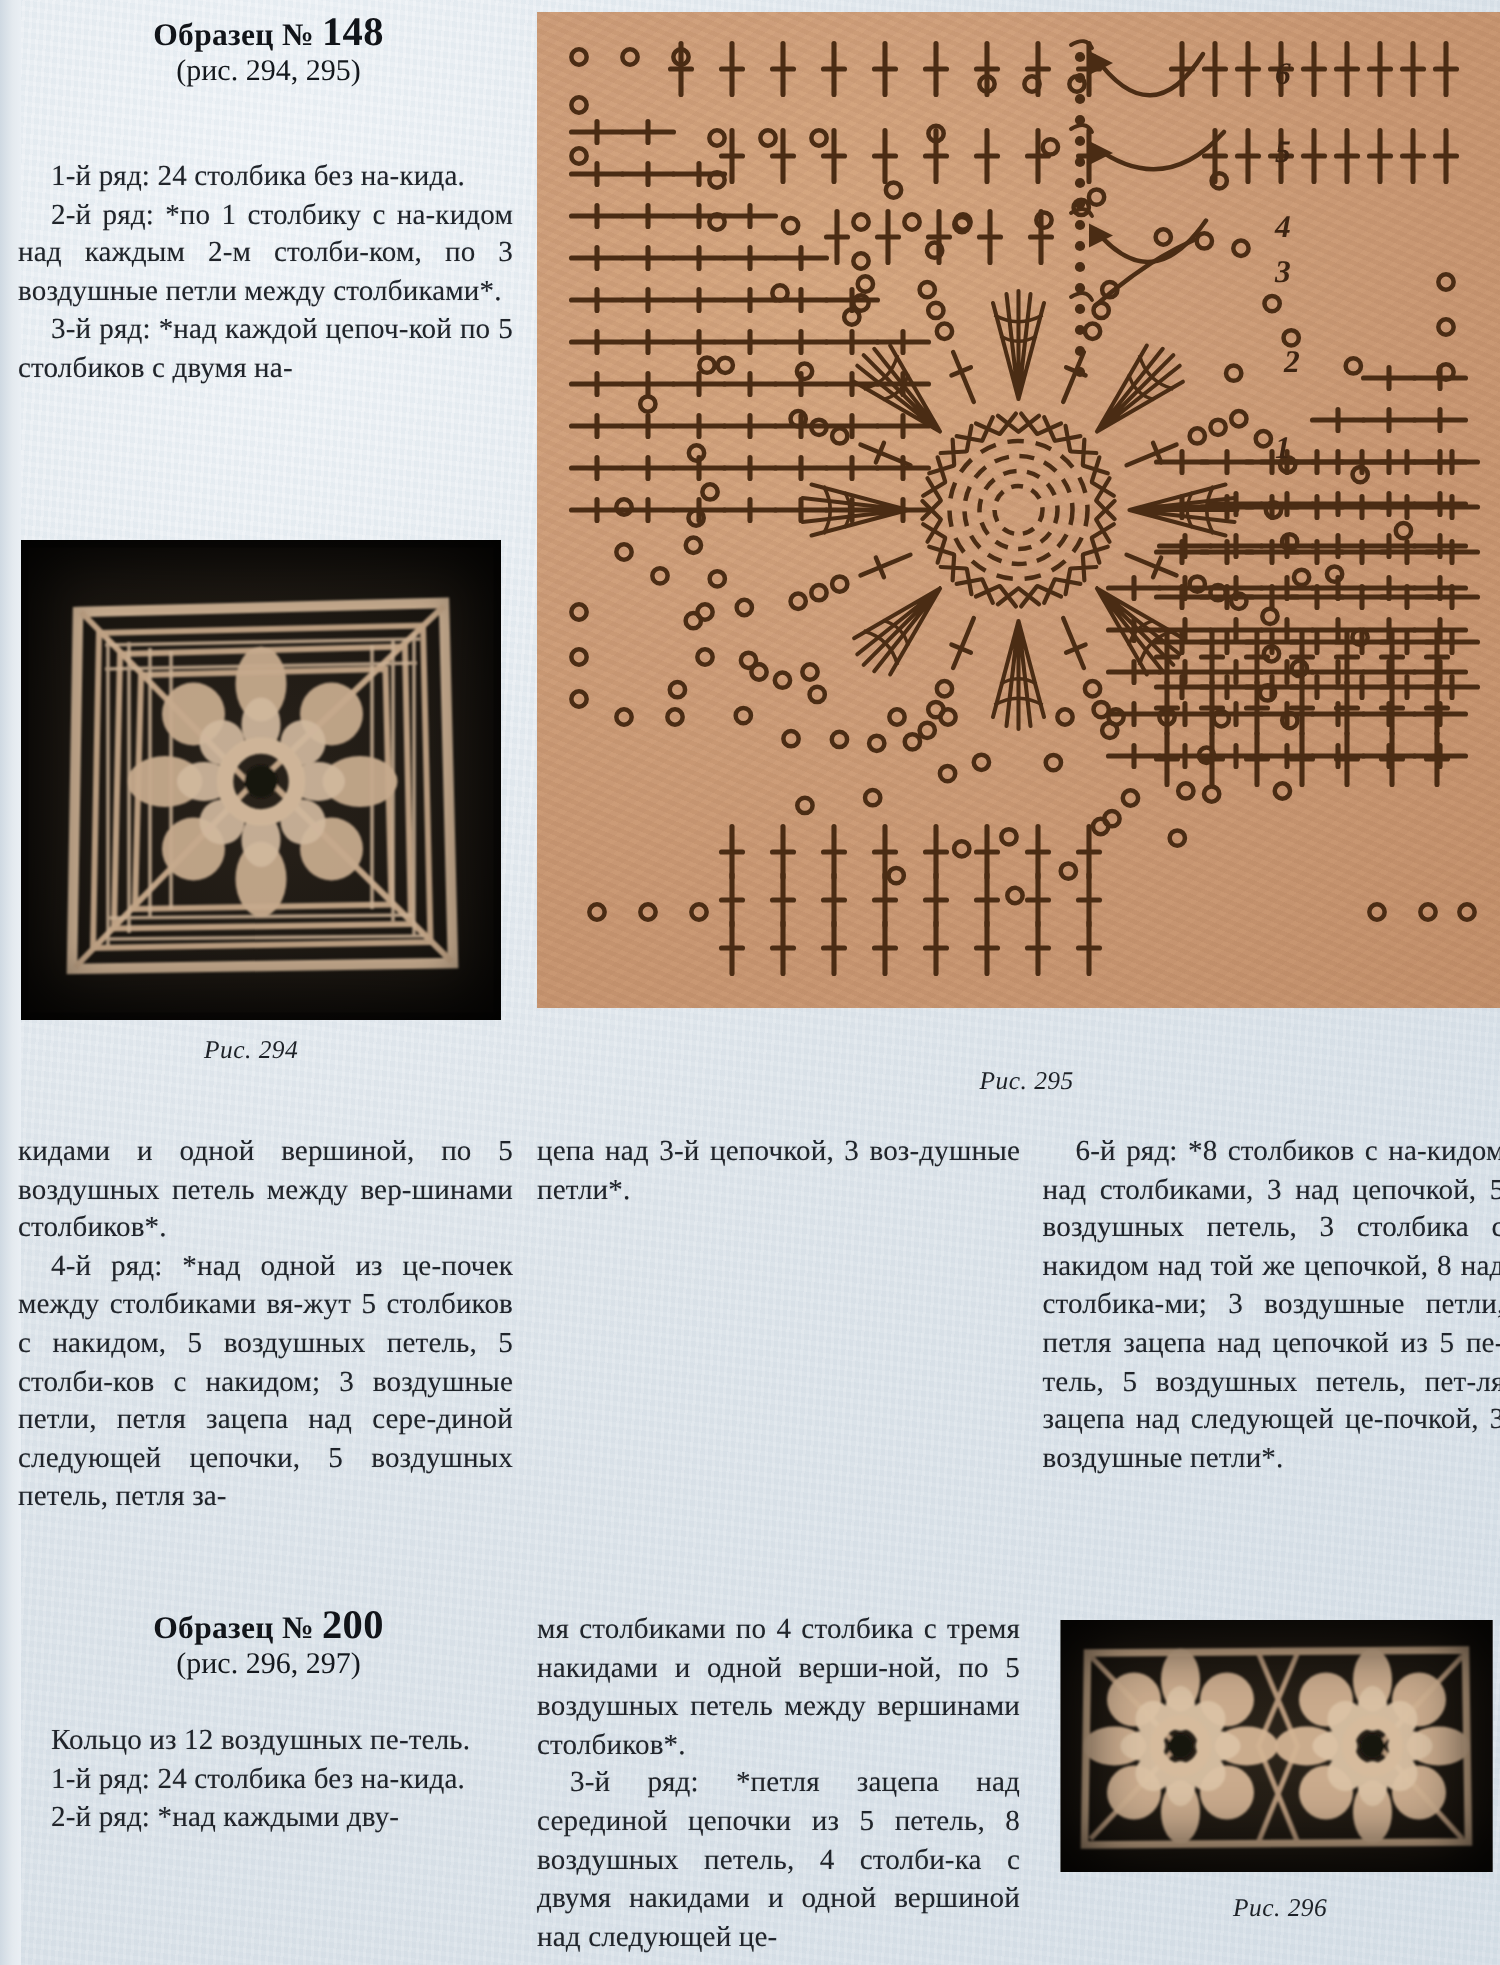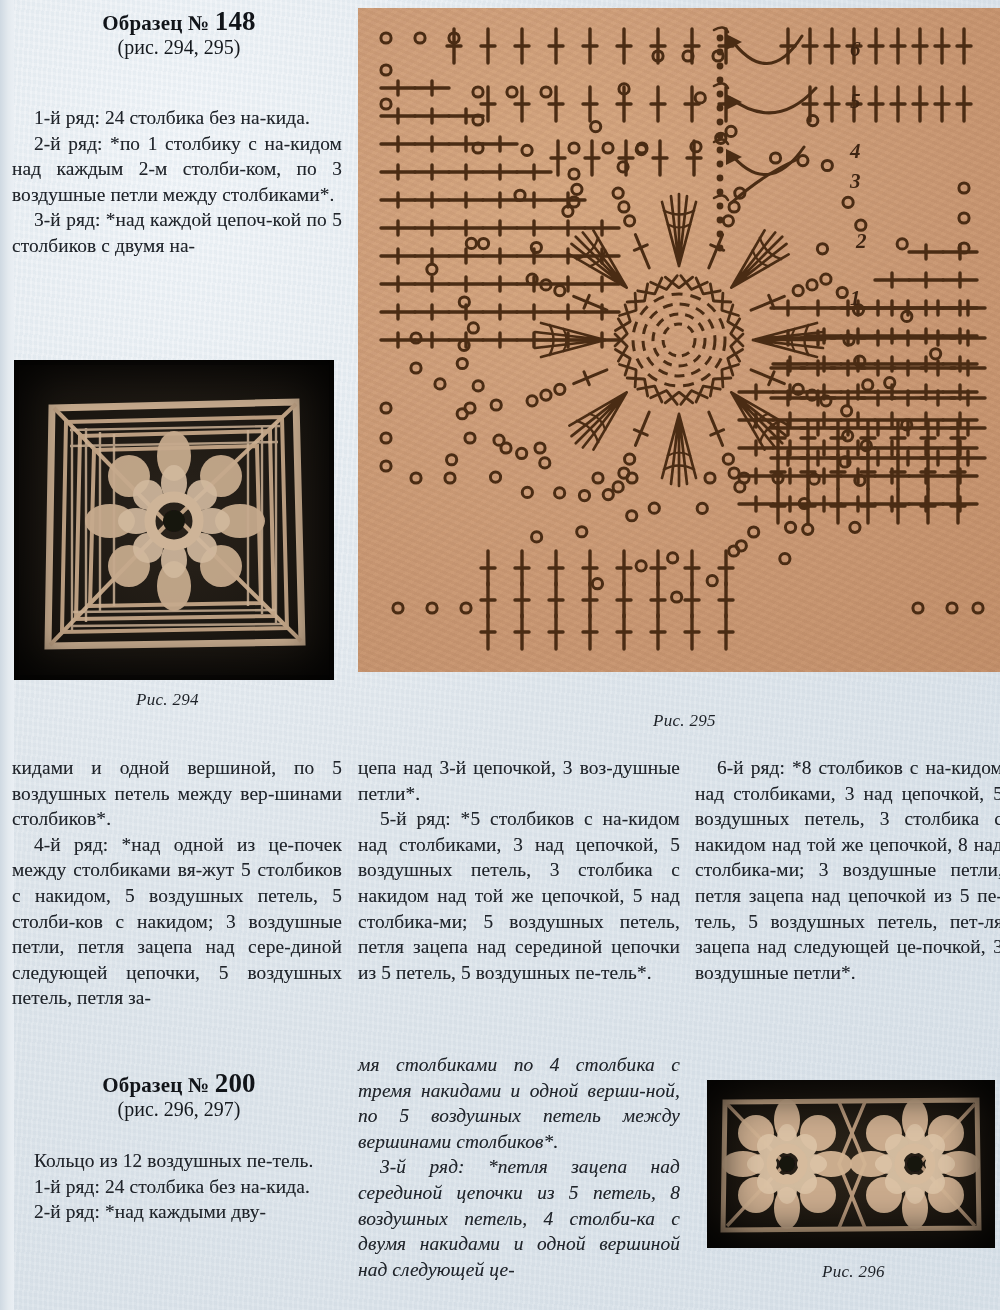--- a/index.html
+++ b/index.html
@@ -781,42 +781,41 @@
   <div class="cap" style="position:absolute;left:136px;top:690px;">Рис. 294</div>
   <div class="cap" style="position:absolute;left:653px;top:690px;margin-top:21px;">Рис. 295</div>
 
   <div class="txt" style="position:absolute;left:12px;top:755px;width:330px;">
     <p>кидами и одной вершиной, по 5 воздушных петель между вер-шинами столбиков*.</p>
     <p class="indent">4-й ряд: *над одной из це-почек между столбиками вя-жут 5 столбиков с накидом, 5 воздушных петель, 5 столби-ков с накидом; 3 воздушные петли, петля зацепа над сере-диной следующей цепочки, 5 воздушных петель, петля за-</p>
   </div>
 
   <div class="txt" style="position:absolute;left:358px;top:755px;width:322px;">
     <p>цепа над 3-й цепочкой, 3 воз-душные петли*.</p>
-    <p class="indent">5-й ряд: *5 столбиков с на-кидом над столбиками, 3 над цепочкой, 5 воздушных петель, 3 столбика с накидом над той же цепочкой, 5 над столбика-ми; 5 воздушных петель, петля зацепа над серединой цепочки из 5 петель, 5 воздушных пе-тель*.</p>
   </div>
 
   <div class="txt" style="position:absolute;left:695px;top:755px;width:308px;">
     <p class="indent">6-й ряд: *8 столбиков с на-кидом над столбиками, 3 над цепочкой, 5 воздушных петель, 3 столбика с накидом над той же цепочкой, 8 над столбика-ми; 3 воздушные петли, петля зацепа над цепочкой из 5 пе-тель, 5 воздушных петель, пет-ля зацепа над следующей це-почкой, 3 воздушные петли*.</p>
   </div>
 
   <div class="sample-head" style="position:absolute;left:14px;top:1068px;width:330px;">
     <div class="l1">
       <span>Образец №</span>
       <span class="num">200</span>
     </div>
     <div class="l2">(рис. 296, 297)</div>
   </div>
 
   <div class="txt" style="position:absolute;left:12px;top:1148px;width:330px;">
     <p class="indent">Кольцо из 12 воздушных пе-тель.</p>
     <p class="indent">1-й ряд: 24 столбика без на-кида.</p>
     <p class="indent">2-й ряд: *над каждыми дву-</p>
   </div>
 
-  <div class="txt" style="position:absolute;left:358px;top:1052px;width:322px;font-style:italic;">
+  <div class="txt" style="position:absolute;left:358px;top:1074px;width:322px;">
     <p>мя столбиками по 4 столбика с тремя накидами и одной верши-ной, по 5 воздушных петель между вершинами столбиков*.</p>
     <p class="indent">3-й ряд: *петля зацепа над серединой цепочки из 5 петель, 8 воздушных петель, 4 столби-ка с двумя накидами и одной вершиной над следующей це-</p>
   </div>
 
   <div class="photo" style="left:707px;top:1080px;width:288px;height:168px;">
     <svg width="288" height="168" viewBox="0 0 288 168">
       <defs>
         <radialGradient id="g296" cx="50%" cy="50%" r="75%">
           <stop offset="0%" stop-color="#2c241a"></stop>
           <stop offset="72%" stop-color="#1a150f"></stop>

